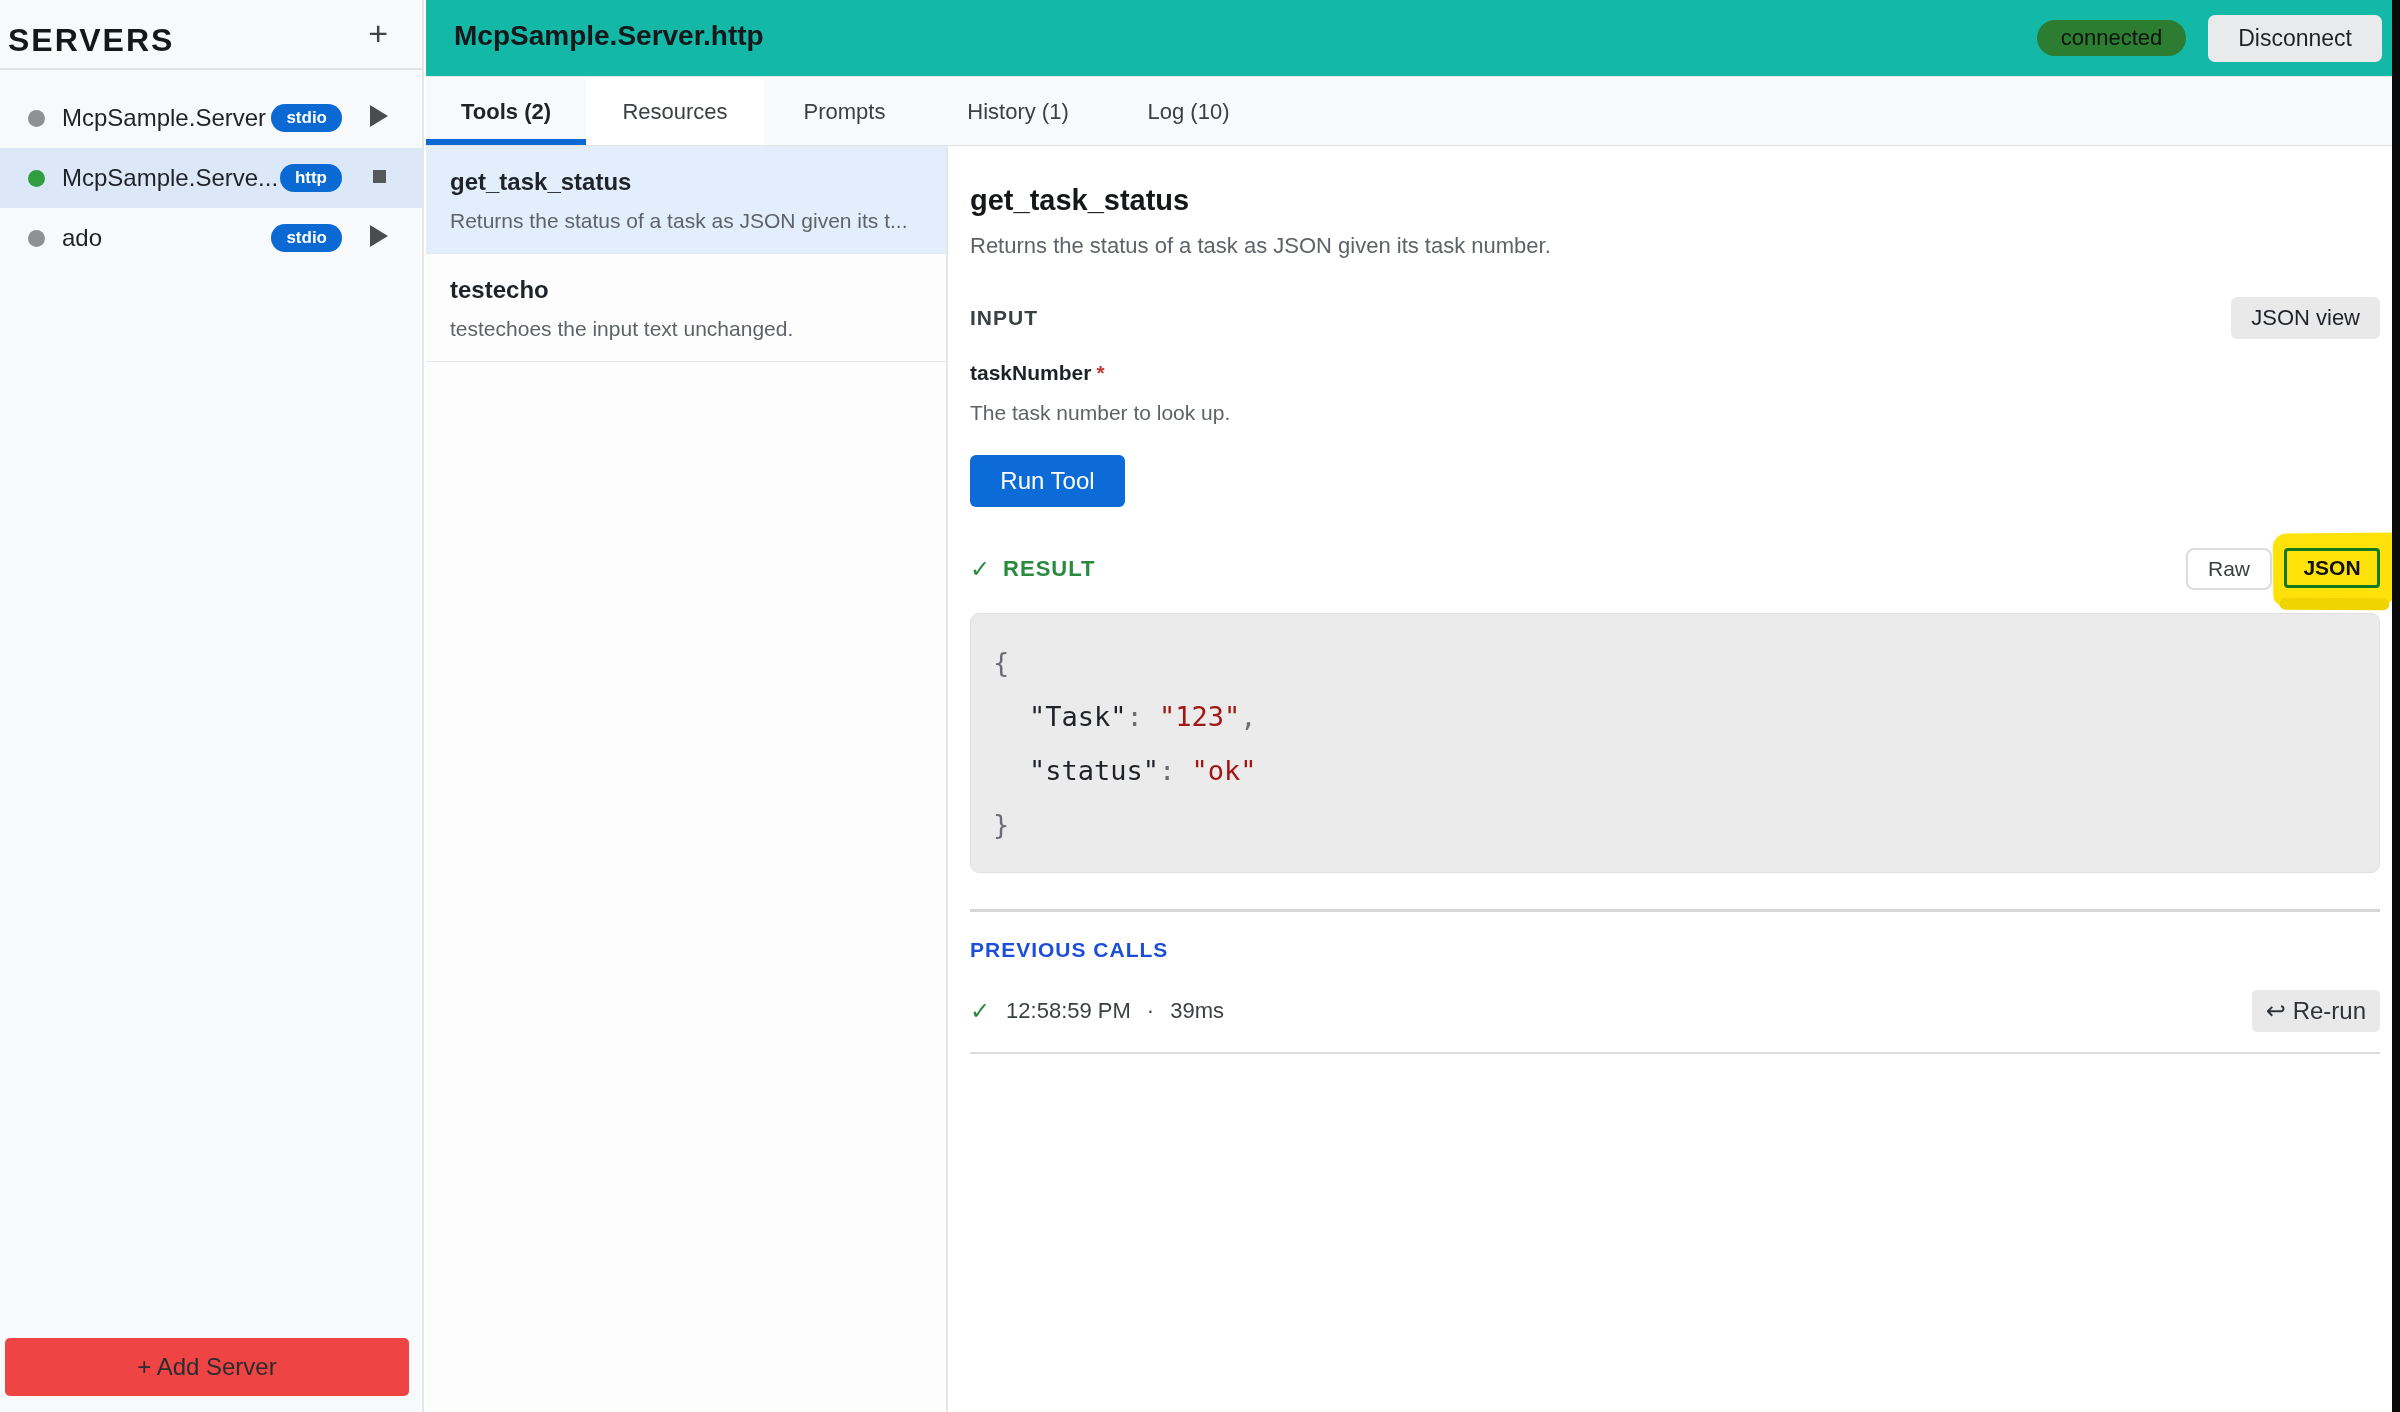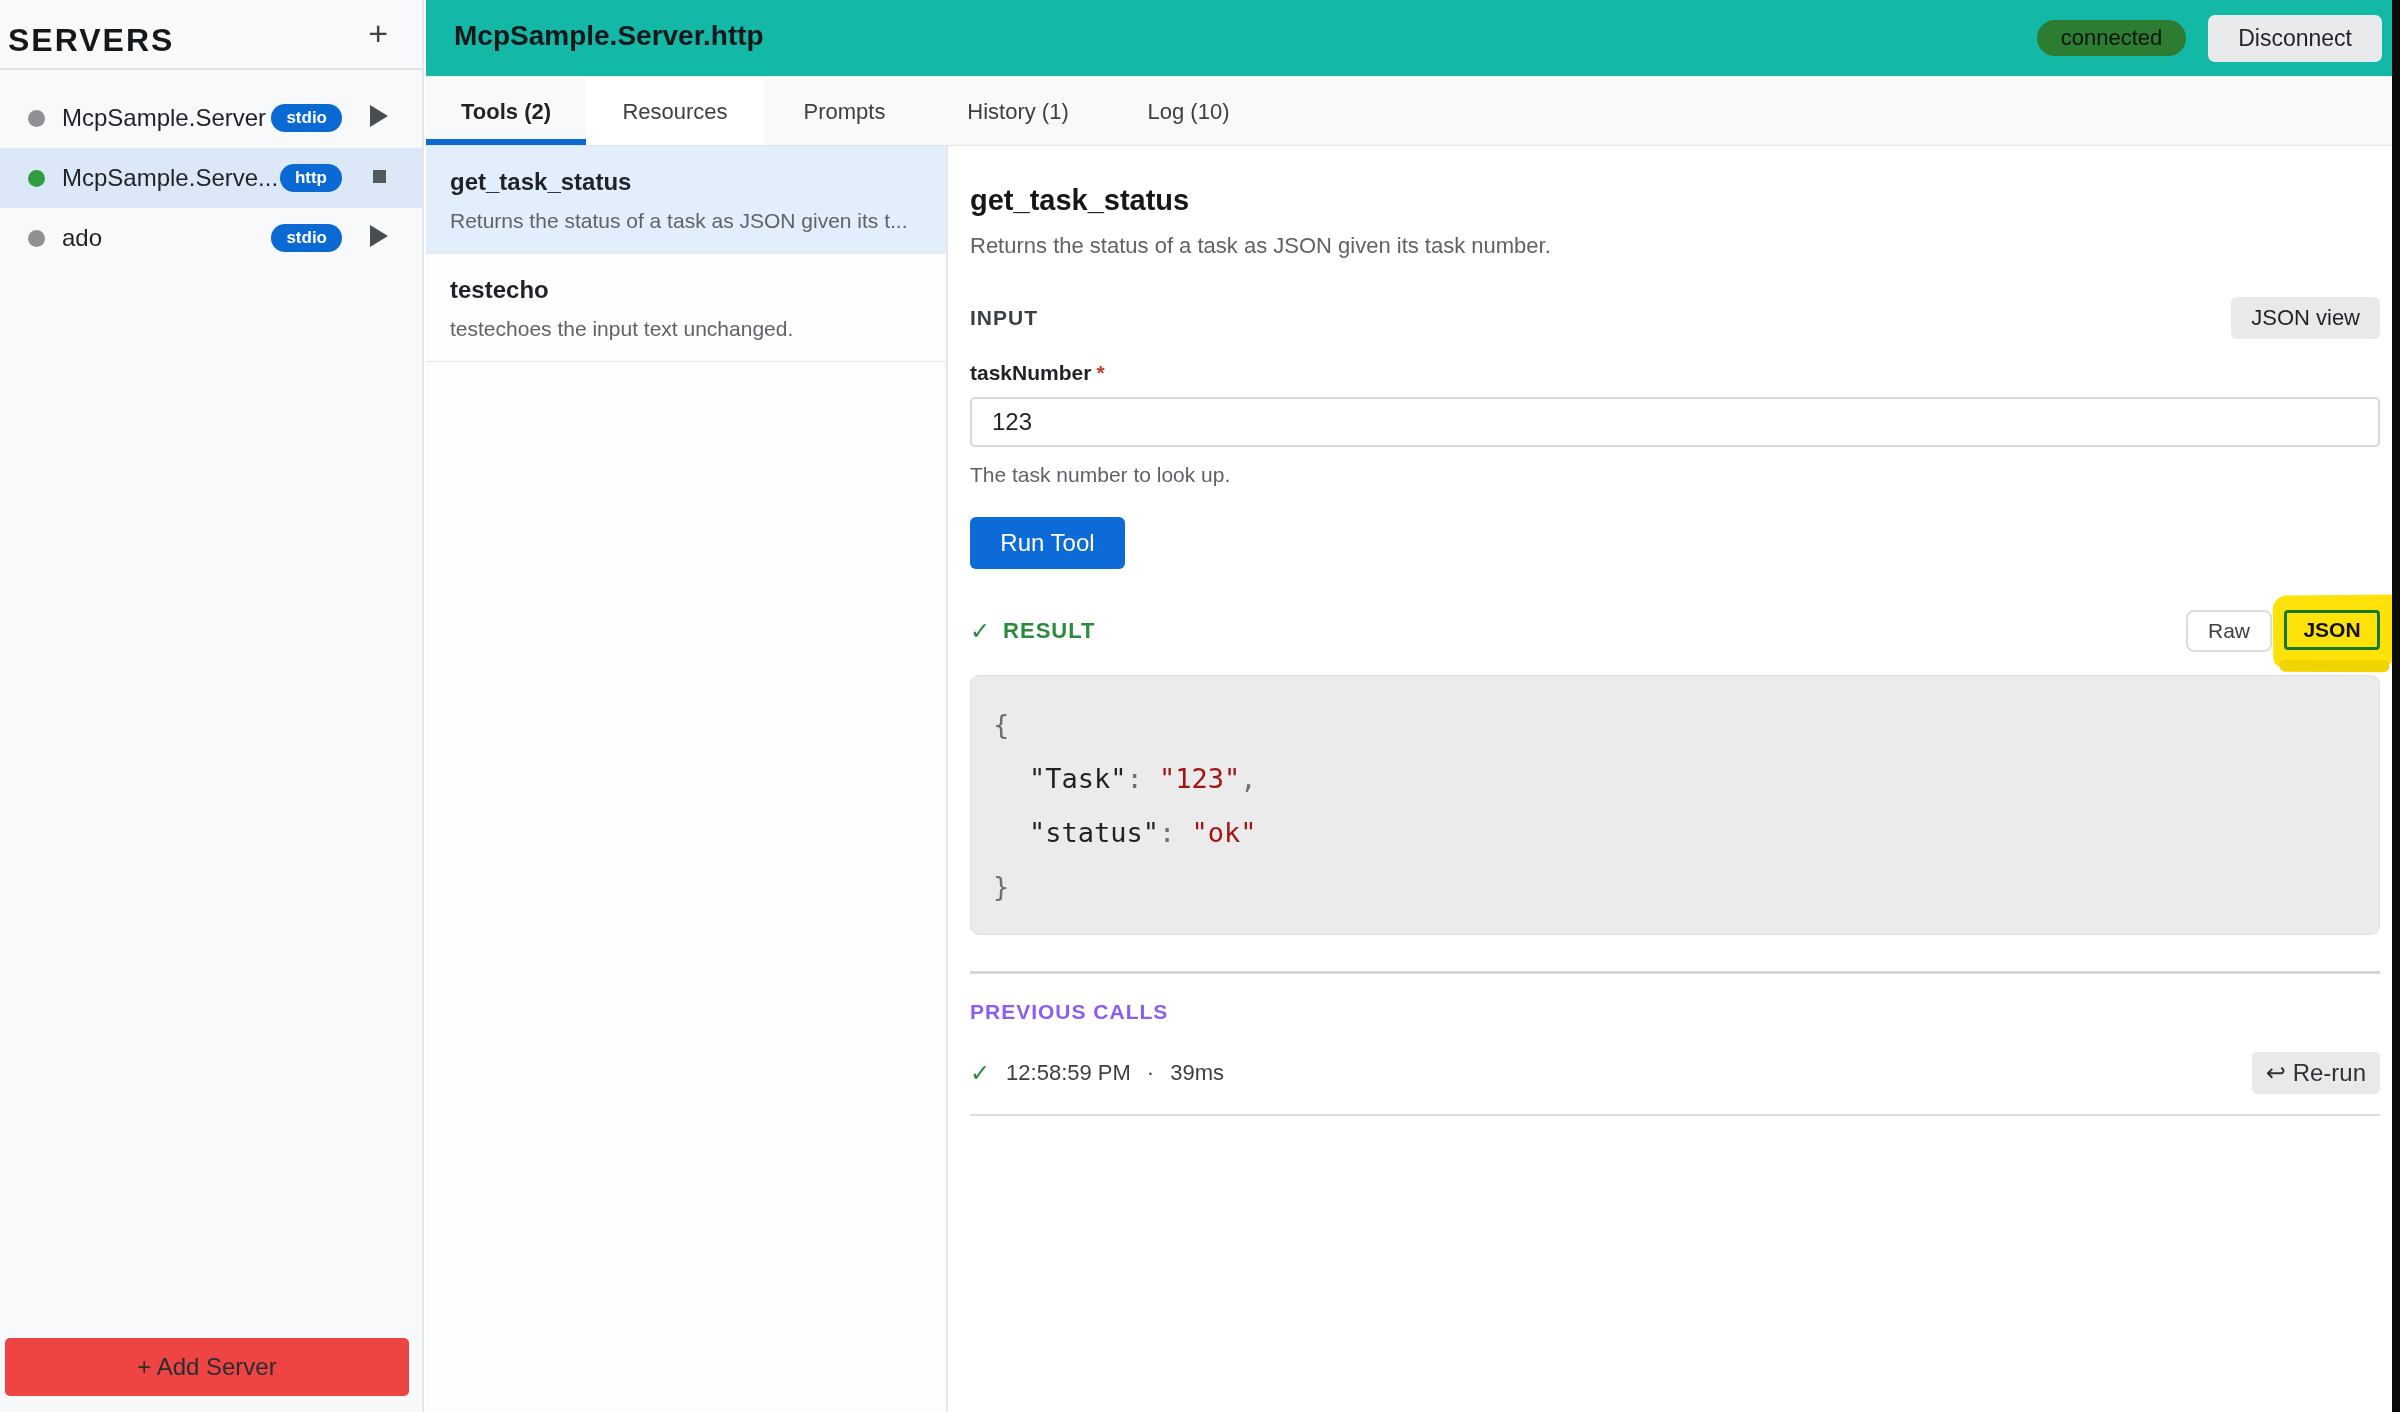--- a/index.html
+++ b/index.html
@@ -67,21 +67,21 @@
   .hl-blob{position:absolute;left:-11px;top:-15px;width:124px;height:72px;background:#ffe20a;border-radius:14px 5px 16px 10px;transform:rotate(-0.6deg);}
   .hl-blob::after{content:"";position:absolute;left:6px;bottom:-5px;width:110px;height:12px;background:#f0d400;border-radius:6px;transform:rotate(0.8deg);}
   .json-btn{position:absolute;left:0;top:0;width:96px;height:40px;background:transparent;border:3px solid #157a1e;border-radius:4px;font-size:21px;font-weight:600;color:#111;font-family:inherit;cursor:pointer;}
   .codeblock{margin-top:22px;height:260px;background:#ebebeb;border:1px solid #e0e0e0;border-radius:9px;box-sizing:border-box;
              font-family:"DejaVu Sans Mono","Liberation Mono",monospace;font-size:27px;line-height:54px;padding:22px 0 0 22px;color:#6b6f73;}
   .cb-ind{padding-left:36px;}
   .tok-key{color:#1f2328;}
   .tok-str{color:#a31515;}
   .divider{border:none;border-top:3px solid #d6d6d8;margin:36px 0 0 0;}
   .divider.thin{border-top:2px solid #dcdcde;margin-top:20px;}
-  .pc-label{margin-top:26px;font-size:21px;font-weight:700;letter-spacing:1px;color:#8b5cf6;}
+  .pc-label{margin-top:26px;font-size:21px;font-weight:700;letter-spacing:1px;color:#1d4ed8;}
   .call-row{margin-top:28px;display:flex;align-items:center;justify-content:space-between;}
   .call-left{display:flex;align-items:center;gap:16px;font-size:22px;color:#3c4043;}
   .rerun-btn{background:#e9e9ea;border:none;border-radius:5px;font-size:24px;color:#2f3337;padding:7px 14px;font-family:inherit;cursor:pointer;}
 
   
   .edgebar{right:0;top:0;width:8px;height:1412px;background:#0a0a0a;}
 </style>
 </head>
 <body>
 
@@ -145,21 +145,20 @@
   <div class="d-desc">Returns the status of a task as JSON given its task number.</div>
 
   <div class="sec-row input-row">
     <span class="sec-label">INPUT</span>
     <button class="jsonview-btn">JSON view</button>
   </div>
 
   <div class="fld-label">
     <span>taskNumber</span><span class="req">*</span>
   </div>
-  <input class="txt-input" type="text" value="123" style="">
   <div class="fld-help">The task number to look up.</div>
 
   <button class="run-btn">Run Tool</button>
 
   <div class="sec-row result-row">
     <span class="result-label">
       <span class="check">✓</span>
       <span>RESULT</span>
     </span>
     <span class="toggle-wrap">

